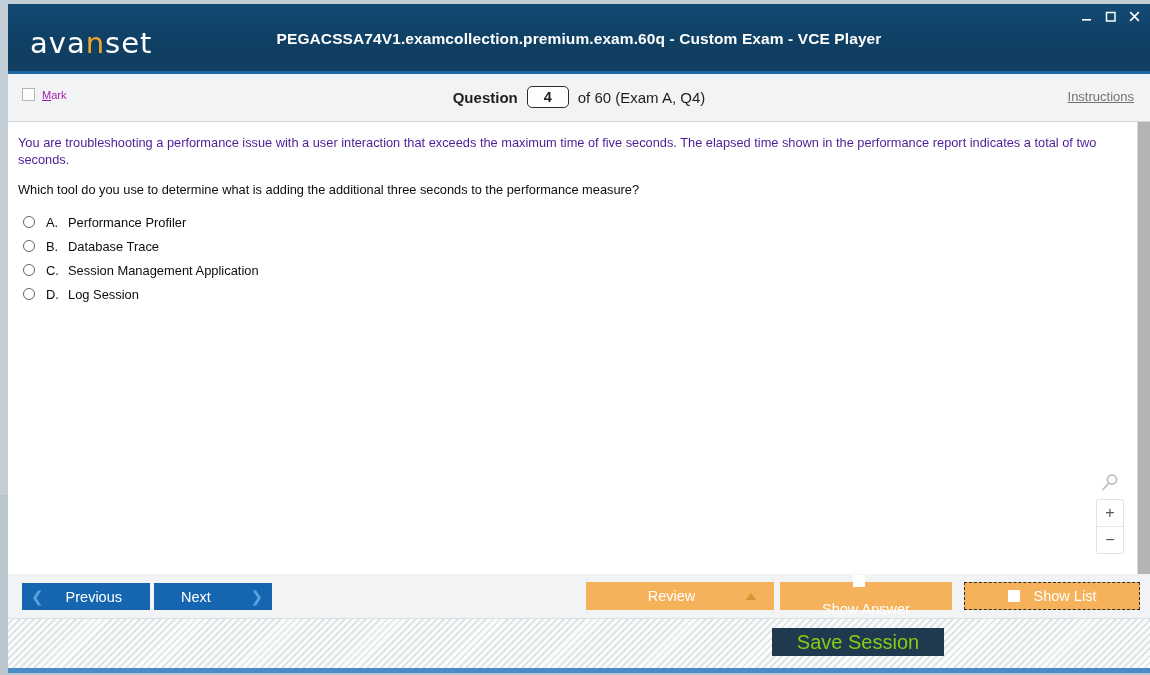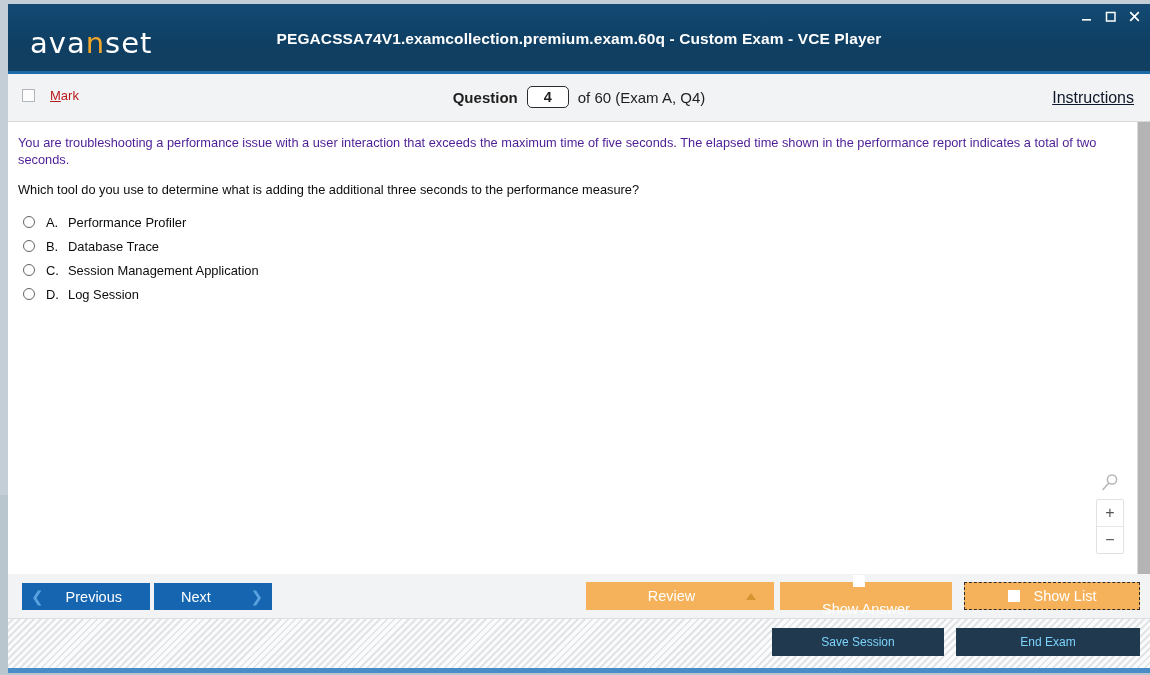--- a/index.html
+++ b/index.html
@@ -96,23 +96,22 @@
     gap: 7px;
     cursor: pointer;
   }
   .mark-box {
     width: 13px; height: 13px;
     border: 1px solid #b2b6ba;
     background: #fdfdfd;
     box-sizing: border-box;
   }
   .mark-label {
-    font-size: 13px;
-    color: #b91c1c;
-    margin-left: 8px;
+    font-size: 11px;
+    color: #a21caf;
   }
   .mark-label .accel { text-decoration: underline; }
 
   .qnum-wrap {
     position: absolute;
     left: 0; right: 0; top: 12px;
     display: flex;
     align-items: center;
     justify-content: center;
     gap: 9px;
@@ -127,22 +126,22 @@
     border: 1.5px solid #2b2b2b;
     border-radius: 5px;
     background: #ffffff;
     font-size: 14.5px;
     font-weight: bold;
   }
   .qnum-of { font-weight: normal; }
   .instructions {
     position: absolute;
     right: 16px; top: 15px;
-    font-size: 16px;
-    color: #0f172a;
+    font-size: 13px;
+    color: #737373;
     text-decoration: underline;
     cursor: pointer;
   }
 
   
   .content {
     position: absolute;
     left: 8px; top: 122px;
     width: 1142px;
     height: 452px;
@@ -328,24 +327,24 @@
       #fafbfb 2px, #fafbfb 5px
     );
     box-sizing: border-box;
     border-top: 1px solid #dcdfe2;
   }
   .btn-dark {
     position: absolute;
     top: 9px;
     height: 28px;
     background: #20394f;
-    color: #7dd3fc;
+    color: #84cc16;
     border: none;
     font-family: "Liberation Sans", sans-serif;
-    font-size: 12px;
+    font-size: 20px;
     display: flex;
     align-items: center;
     justify-content: center;
     cursor: pointer;
   }
   #btn-save-session { left: 764px; width: 172px; }
   #btn-end-exam { left: 948px; width: 184px; }
   .footer-bottom {
     position: absolute;
     left: 8px; top: 668px;
@@ -464,17 +463,16 @@
     </button>
 
     <button class="btn-orange" id="btn-show-list">
       <span class="cbox"></span>
       <span class="ob-label">Show List</span>
     </button>
   </div>
 
   <div class="footer">
     <button class="btn-dark" id="btn-save-session">Save Session</button>
-    <button class="btn-dark" id="btn-end-exam">End Exam</button>
   </div>
   <div class="footer-bottom"></div>
 
 </div>
 
 </body></html>

